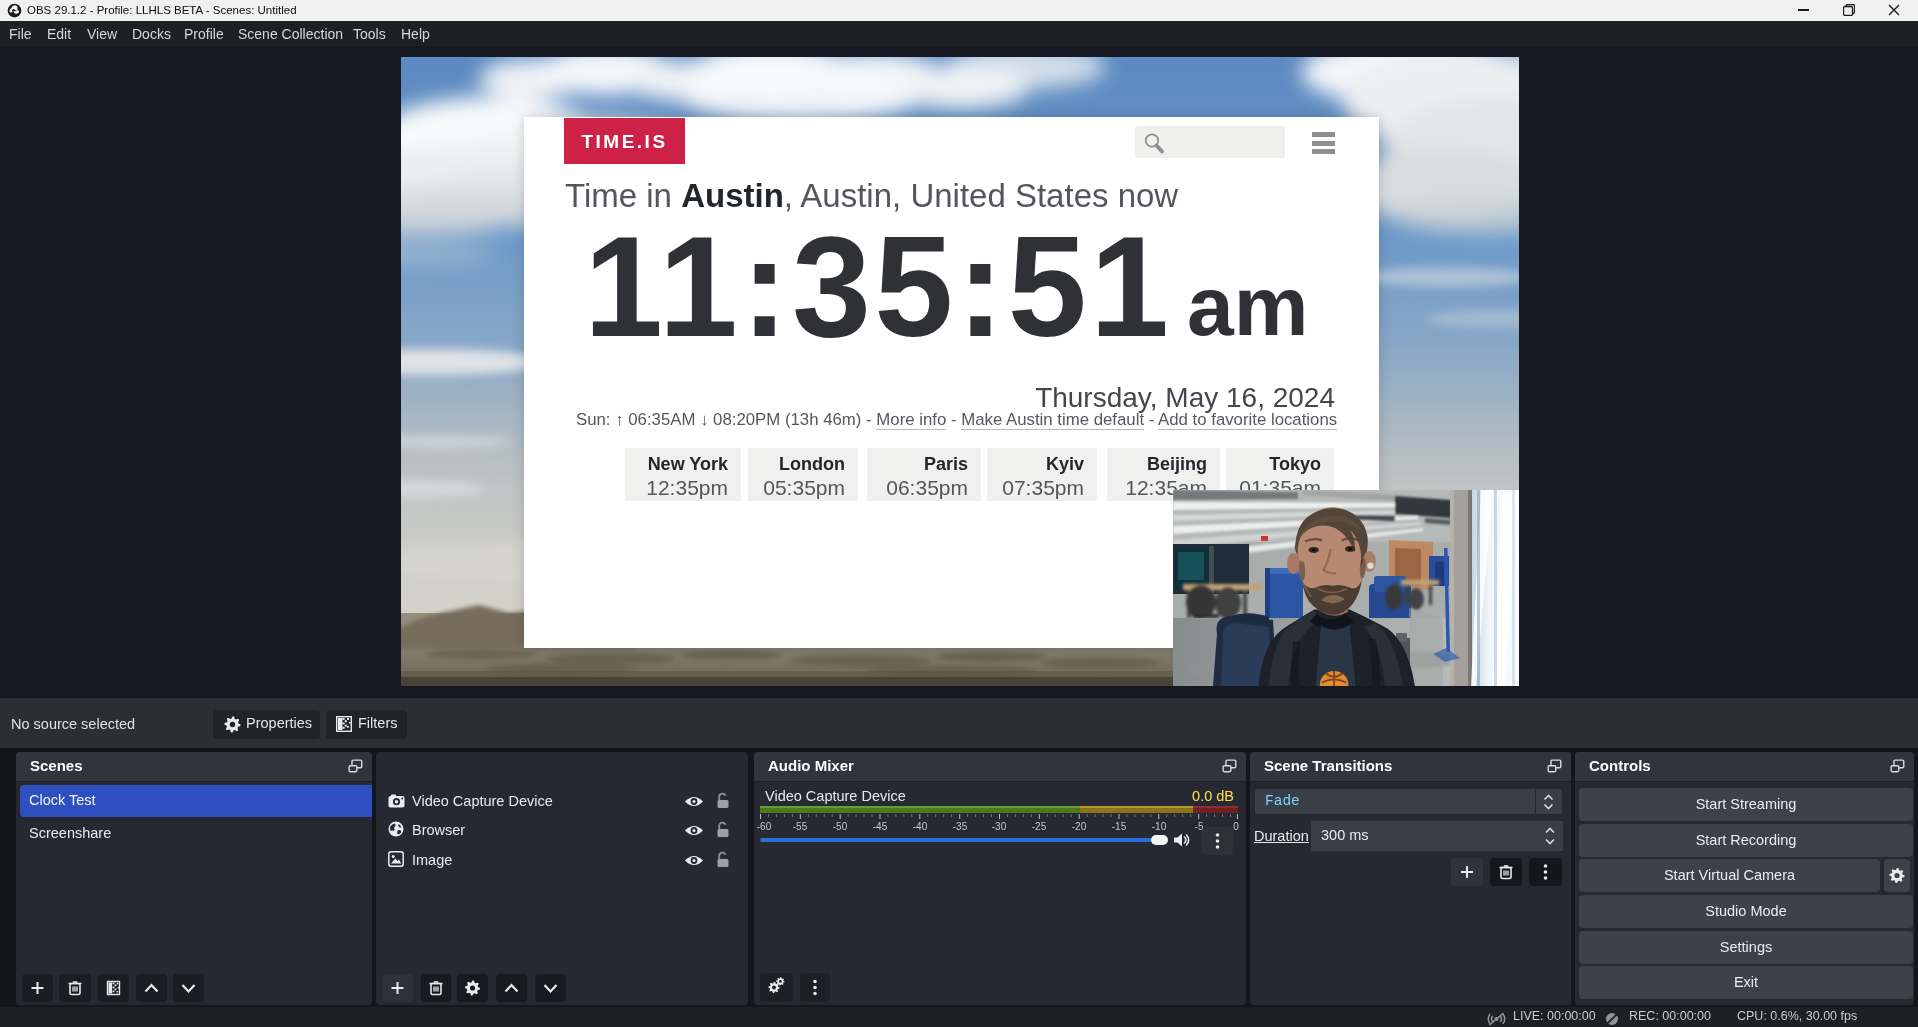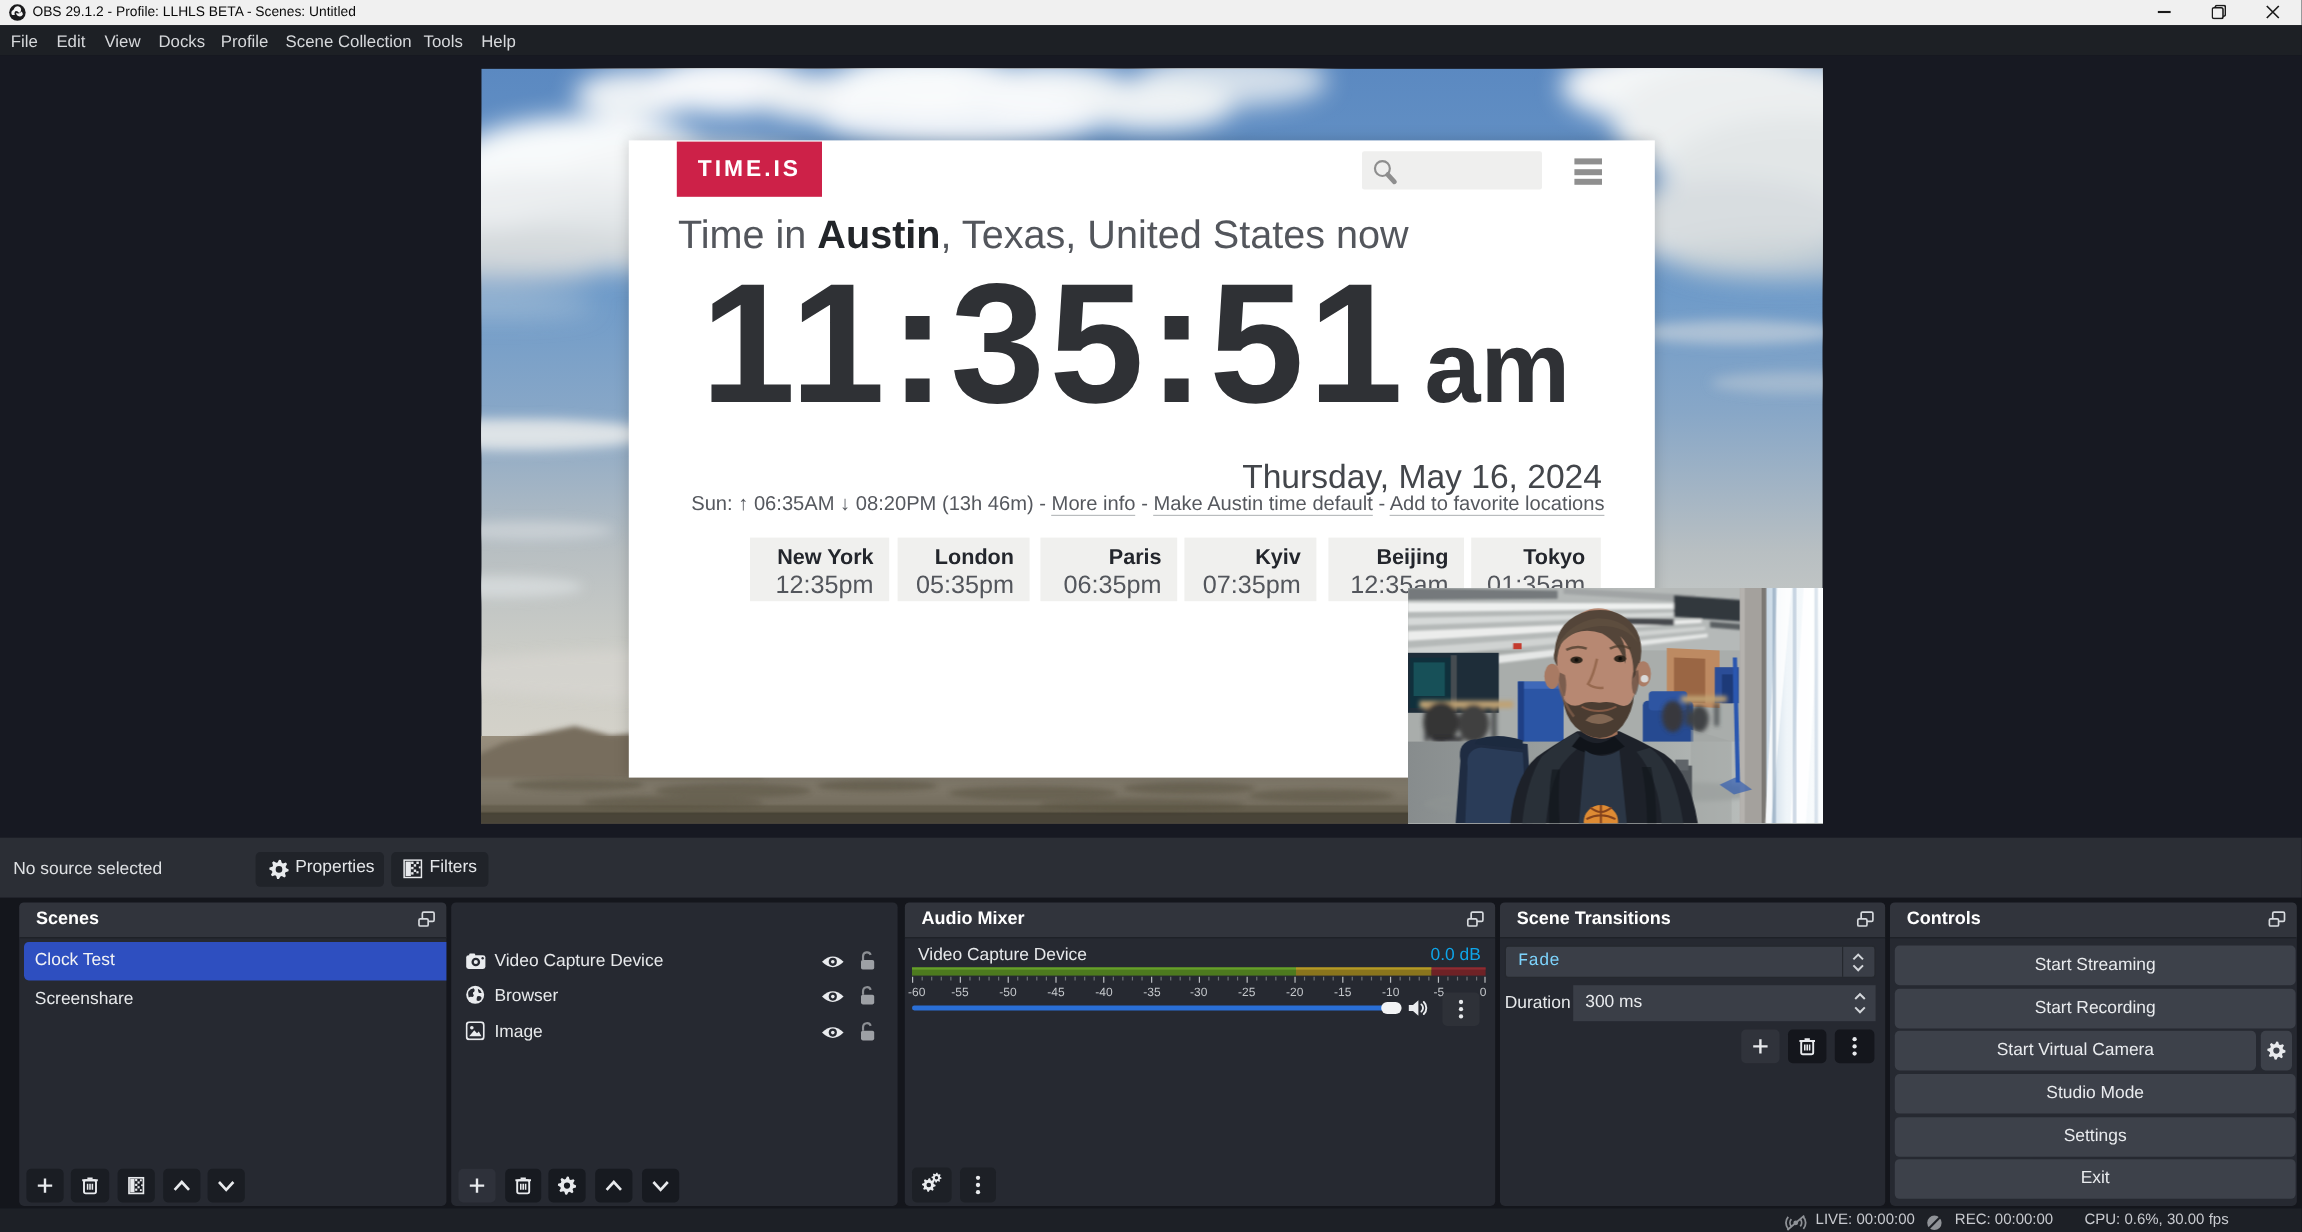--- a/index.html
+++ b/index.html
@@ -139,21 +139,21 @@
            font-weight:bold;font-size:19px;letter-spacing:2.5px;text-align:center;line-height:47px;">TIME.IS</div>
       <div class="abs" style="left:611px;top:9px;width:150px;height:32px;background:#efefee;border-radius:2px;"></div>
       <svg class="abs" style="left:618px;top:14px;" width="24" height="24" viewBox="0 0 24 24">
         <circle cx="10" cy="9.5" r="6.2" fill="none" stroke="#8e8e8e" stroke-width="1.8"></circle>
         <path d="M14.5 14.5 L20 20.5" stroke="#8e8e8e" stroke-width="4" stroke-linecap="round"></path>
       </svg>
       <div class="abs" style="left:788px;top:15px;width:23px;height:5px;background:#8f8f8f;"></div>
       <div class="abs" style="left:788px;top:23.5px;width:23px;height:5px;background:#8f8f8f;"></div>
       <div class="abs" style="left:788px;top:32px;width:23px;height:5px;background:#8f8f8f;"></div>
       <div class="abs" id="h1" style="left:41px;top:60px;font-size:33px;white-space:nowrap;">
-        <span style="color:#53565c;">Time in </span><b style="color:#222529;">Austin</b><span style="color:#53565c;">, Texas, United States now</span>
+        <span style="color:#53565c;">Time in </span><b style="color:#222529;">Austin</b><span style="color:#53565c;">, Austin, United States now</span>
       </div>
       <div class="abs" id="clock" style="left:60px;top:88px;font-size:142px;font-weight:bold;color:#2f3135;letter-spacing:3.5px;white-space:nowrap;">11:35:51</div>
       <div class="abs" id="ampm" style="left:663px;top:141px;font-size:84px;font-weight:bold;color:#2f3135;">am</div>
       <div class="abs" id="date" style="right:44px;top:265px;font-size:28px;color:#43464b;white-space:nowrap;">Thursday, May 16, 2024</div>
       <div class="abs" id="sunline" style="left:52px;top:293px;font-size:16.8px;color:#55585e;white-space:nowrap;">
         Sun: ↑ 06:35AM ↓ 08:20PM (13h 46m) - <span class="lk">More info</span> - <span class="lk">Make Austin time default</span> - <span class="lk">Add to favorite locations</span>
       </div>
       <div class="cbox abs" style="left:101px;width:116px;">
           <div class="cname">New York</div>
           <div class="ctime">12:35pm</div>
@@ -447,21 +447,21 @@
 </div>
 <div class="abs panel" id="p-audio" style="left:754px;top:752px;width:492px;height:253px;">
   <div class="phead">
       <div class="ptitle">Audio Mixer</div>
     <svg class="popout" style="right:9px;" width="16" height="15" viewBox="0 0 16 15">
       <rect x="4.2" y="1.2" width="10.5" height="8.2" rx="1.2" fill="none" stroke="#d7dade" stroke-width="1.5"></rect>
       <rect x="1.2" y="7.2" width="8.2" height="6.4" rx="1.2" fill="#31343c" stroke="#d7dade" stroke-width="1.5"></rect>
     </svg>
   </div>
   <div class="abs" style="left:11px;top:36px;font-size:14.5px;color:#e7e9eb;">Video Capture Device</div>
-  <div class="abs" style="right:12px;top:36px;font-size:14.5px;color:#0ea5e9;">0.0 dB</div>
+  <div class="abs" style="right:12px;top:36px;font-size:14.5px;color:#fde047;">0.0 dB</div>
   <svg class="abs" style="left:0;top:54px;" width="492" height="26" viewBox="0 0 492 26">
     <rect x="6" y="0" width="320" height="7" fill="#4d7a1f"></rect>
     <rect x="326" y="0" width="113" height="7" fill="#8a751d"></rect>
     <rect x="439" y="0" width="45" height="7" fill="#6e2226"></rect>
     <rect x="6" y="0" width="320" height="2" fill="#659f2a"></rect>
     <rect x="326" y="0" width="113" height="2" fill="#b59a26"></rect>
     <rect x="439" y="0" width="45" height="2" fill="#8e2c32"></rect>
     <g stroke="#b9bcc0" stroke-width="1">
       <line x1="6.5" y1="8" x2="6.5" y2="13"></line>
         <line x1="46.3" y1="8" x2="46.3" y2="13"></line>
@@ -586,21 +586,21 @@
       <rect x="1.2" y="7.2" width="8.2" height="6.4" rx="1.2" fill="#31343c" stroke="#d7dade" stroke-width="1.5"></rect>
     </svg>
   </div>
   <div class="abs" style="left:4px;top:36px;width:309px;height:27px;background:#3a3e47;border-radius:3px;border:1px solid #25282e;box-sizing:border-box;">
     <div class="abs" style="left:10px;top:4px;font-size:14.5px;color:#7dd3fc;font-family:Liberation Mono, monospace;">Fade</div>
     <div class="abs" style="right:26px;top:0;width:1px;height:25px;background:#25282e;"></div>
     <svg class="abs" style="right:7px;top:4px;" width="13" height="18" viewBox="0 0 13 18">
         <path d="M2.5 6.5 L6.5 2.5 L10.5 6.5 M2.5 11.5 L6.5 15.5 L10.5 11.5" fill="none" stroke="#d3d6da" stroke-width="1.7"></path>
       </svg>
   </div>
-  <div class="abs" style="left:4px;top:76px;font-size:14.5px;color:#e7e9eb;">Duration</div>
+  <div class="abs" style="left:4px;top:76px;font-size:14.5px;color:#e7e9eb;text-decoration:underline;">Duration</div>
   <div class="abs" style="left:61px;top:69px;width:252px;height:30px;background:#3a3e47;border-radius:0;">
     <div class="abs" style="left:10px;top:6px;font-size:14.5px;color:#e9ebee;">300 ms</div>
     <svg class="abs" style="right:6px;top:3px;" width="14" height="24" viewBox="0 0 14 24">
         <path d="M3 8.5 L7 4.5 L11 8.5 M3 15.5 L7 19.5 L11 15.5" fill="none" stroke="#d3d6da" stroke-width="1.7"></path>
       </svg>
   </div>
   <div class="sbtn" style="left:201px;top:106px;width:32px;height:28px;background:#30333b;"><svg width="32" height="28">
         <path d="M16 8 V20 M10 14 H22" stroke="#e8eaed" stroke-width="2"></path>
       </svg></div>
   <div class="sbtn" style="left:240px;top:106px;width:32px;height:28px;background:#14161c;"><svg width="32" height="28" viewBox="0 0 32 28">

